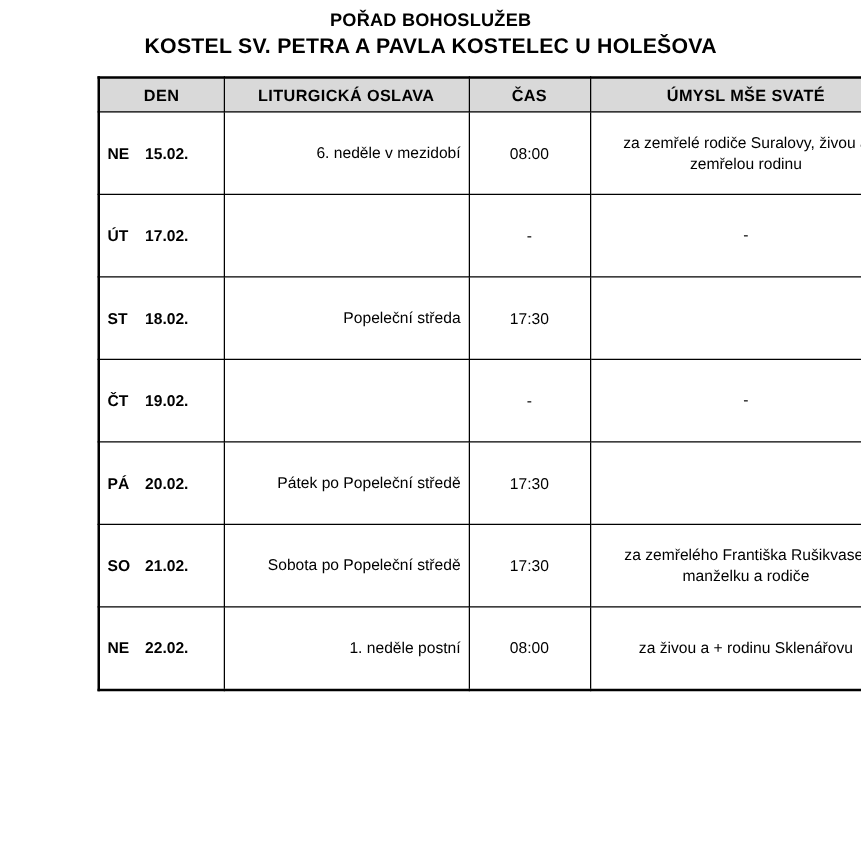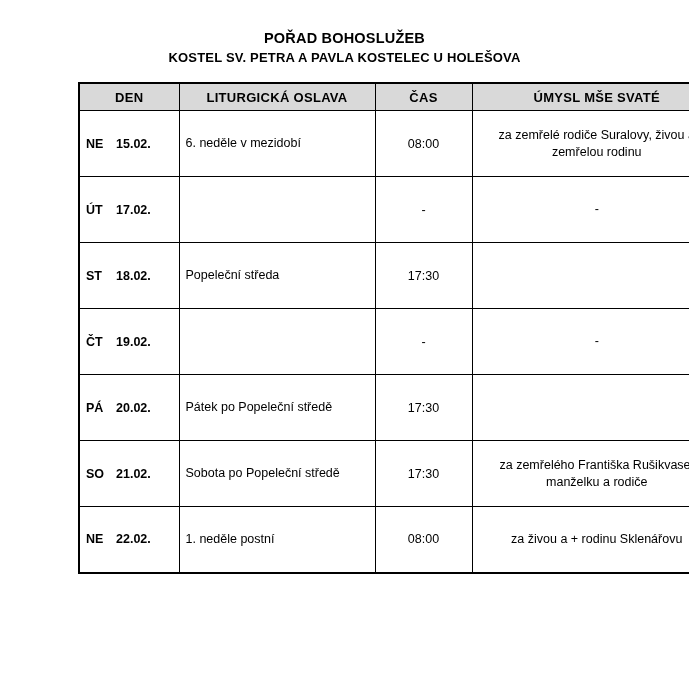--- a/index.html
+++ b/index.html
@@ -15,30 +15,30 @@
     overflow: hidden;
   }
   .page {
     width: 689px;
     height: 675px;
     position: relative;
     box-sizing: border-box;
   }
   .header {
     text-align: center;
-    padding-top: 28px;
+    padding-top: 7px;
   }
   .header .line1 {
     font-size: 14.5px;
     font-weight: bold;
     letter-spacing: 0.2px;
     line-height: 20px;
   }
   .header .line2 {
-    font-size: 13px;
+    font-size: 17px;
     font-weight: bold;
     letter-spacing: 0.2px;
     line-height: 20px;
   }
   .header .line3 {
     font-size: 12.5px;
     font-weight: normal;
     line-height: 20px;
     margin-top: 2px;
   }
@@ -79,21 +79,21 @@
   }
   td.daycell .dow {
     display: inline-block;
     min-width: 24px;
   }
   td.daycell .date {
     display: inline-block;
     margin-left: 6px;
   }
   td.feast {
-    text-align: left;
+    text-align: right;
     line-height: 17px;
   }
   td.time {
     text-align: center;
   }
   td.intention {
     text-align: center;
     line-height: 17px;
   }
   col.c-den { width: 100px; }

